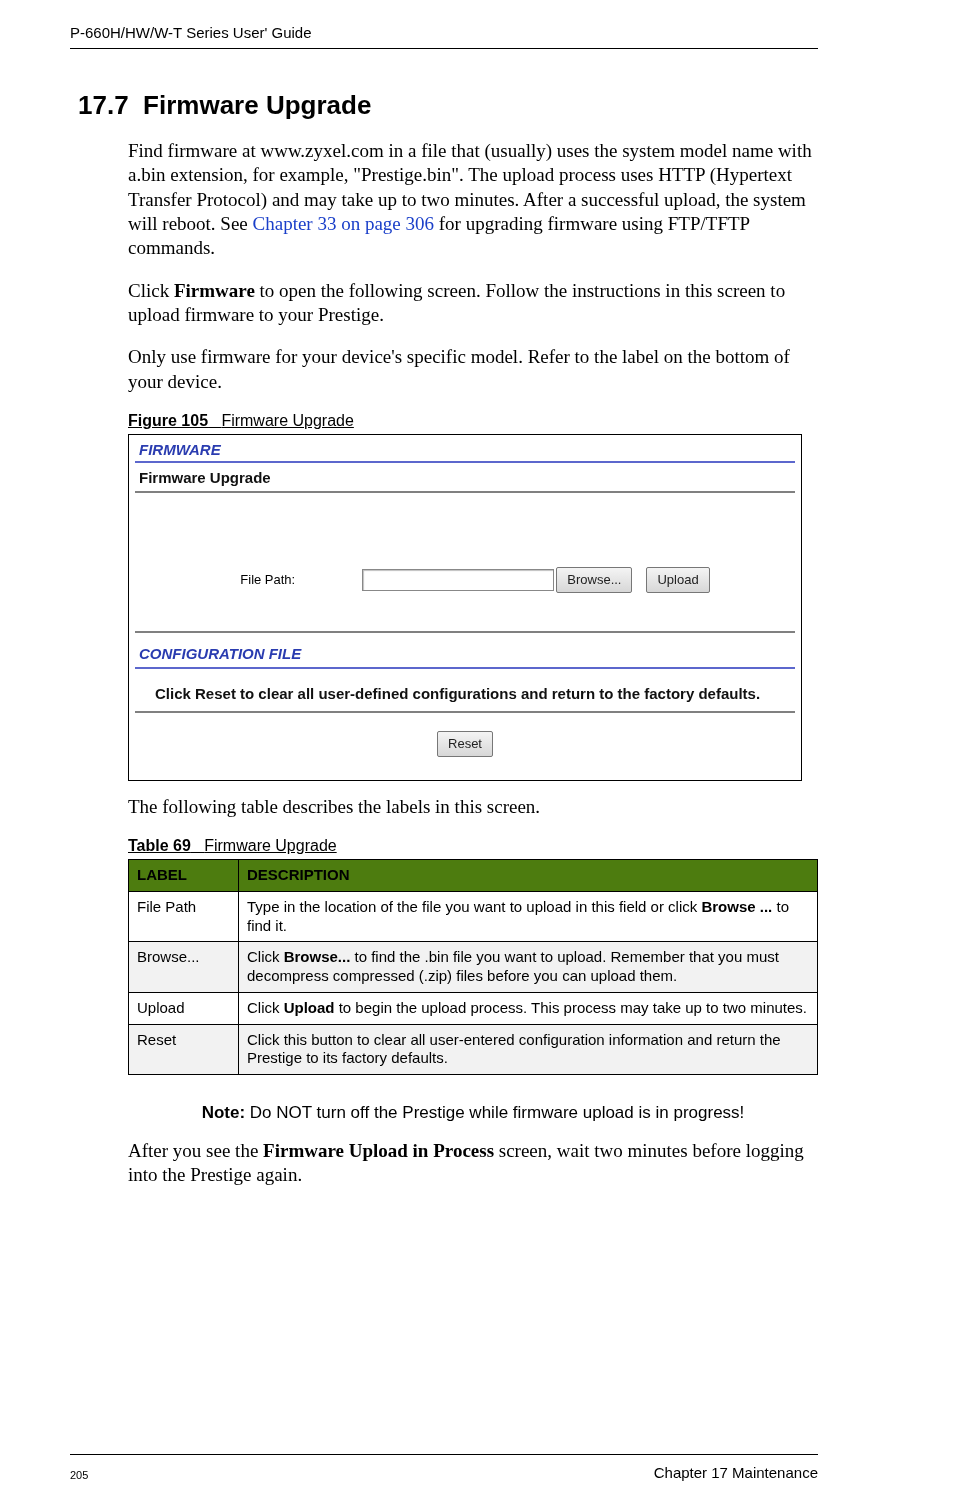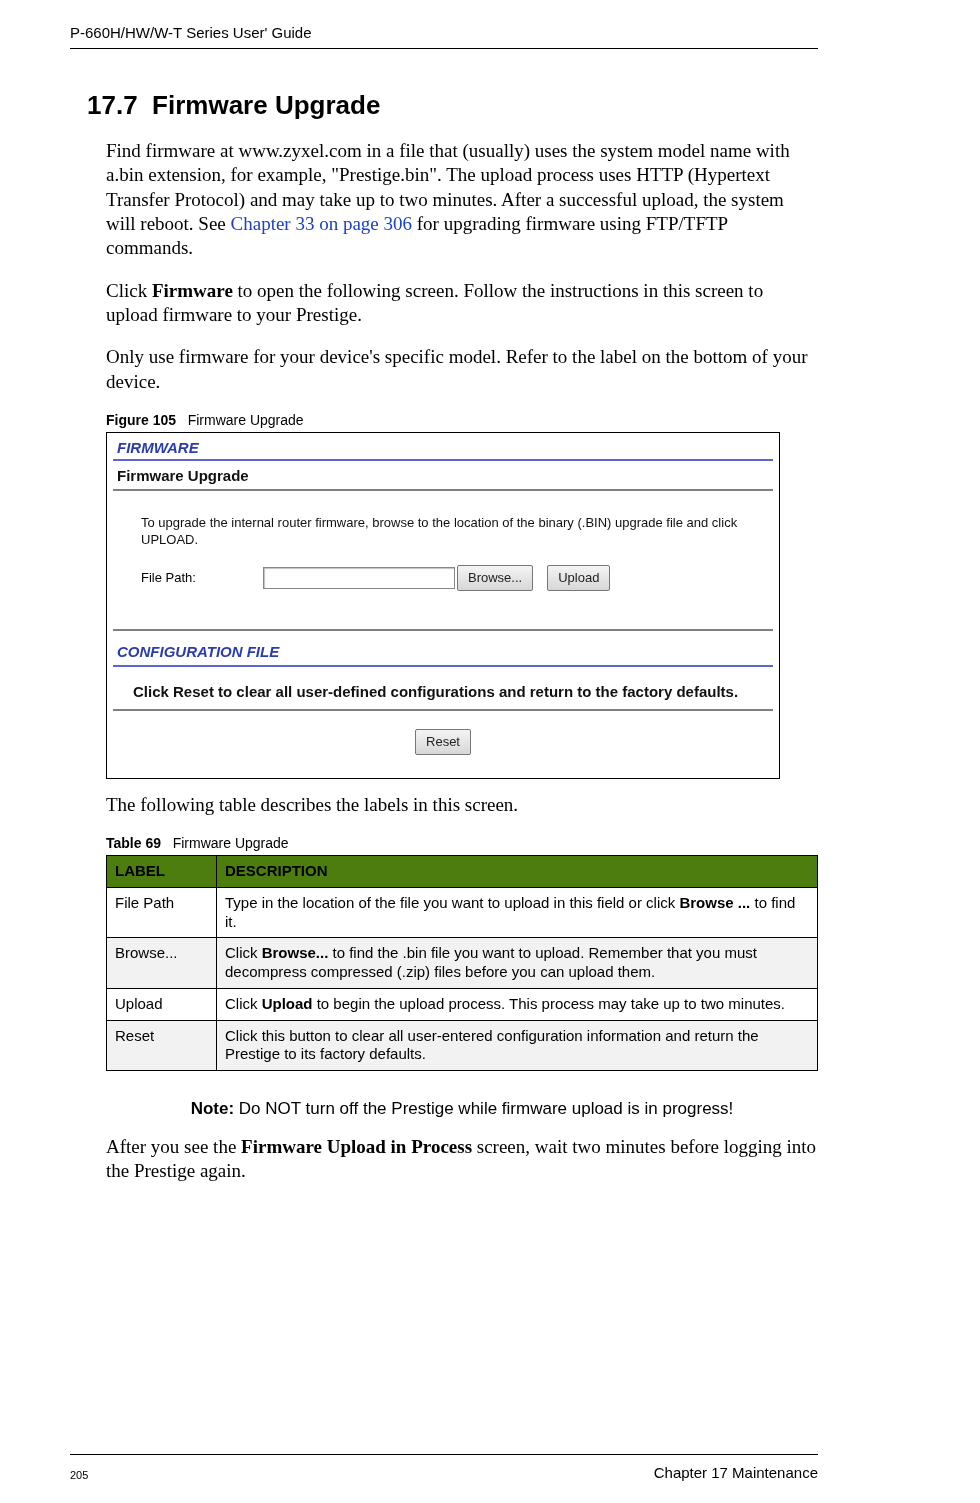--- a/index.html
+++ b/index.html
@@ -55,37 +55,38 @@
   .content {
     position: absolute;
     top: 78px;
     left: 70px;
     right: 70px;
   }
   h2.section-heading {
     font-family: Arial, Helvetica, sans-serif;
     font-weight: bold;
     font-size: 26px;
-    margin: 12px 0 18px 17px;
+    margin: 12px 0 18px 8px;
   }
   .body-block {
-    margin-left: 36px;
+    margin-left: 58px;
   }
   p.body {
     font-size: 19px;
     line-height: 1.28;
     margin: 0 0 18px 0;
   }
   span.xref {
     color: #1a3fc9;
   }
   .fig-caption, .table-caption {
     font-family: Arial, Helvetica, sans-serif;
-    font-size: 14px;
+    font-size: 16px;
     margin: 10px 0 4px 0;
+    text-decoration: underline;
   }
   .fig-caption .bold, .table-caption .bold {
     font-weight: bold;
   }
 
   
   .figure-box {
     border: 1.5px solid #000;
     width: 672px;
     height: 345px;
@@ -130,20 +131,21 @@
     line-height: 1.3;
   }
   .fig-filepath-row {
     position: absolute;
     top: 132px;
     left: 34px;
     right: 14px;
     display: flex;
     align-items: center;
     gap: 2px;
+    justify-content: center;
   }
   .fig-filepath-label {
     font-size: 13px;
     width: 120px;
   }
   .fig-text-input {
     flex: 0 0 190px;
     height: 20px;
     border: 1px solid #888;
     background: #fff;
@@ -256,21 +258,20 @@
 
       <div class="fig-caption">
         <span class="bold">Figure 105</span>&nbsp;&nbsp;&nbsp;<span>Firmware Upgrade</span>
       </div>
 
       <div class="figure-box">
         <div class="figure-row1">FIRMWARE</div>
         <div class="fig-hr1"></div>
         <div class="figure-subtitle">Firmware Upgrade</div>
         <div class="fig-hr2"></div>
-        <div class="fig-instr">To upgrade the internal router firmware, browse to the location of the binary (.BIN) upgrade file and click UPLOAD.</div>
         <div class="fig-filepath-row">
           <div class="fig-filepath-label">File Path:</div>
           <div class="fig-text-input"></div>
           <div class="fig-btn">Browse...</div>
           <div style="width:10px"></div>
           <div class="fig-btn">Upload</div>
         </div>
         <div class="fig-hr3"></div>
         <div class="figure-row2">CONFIGURATION FILE</div>
         <div class="fig-hr4"></div>

